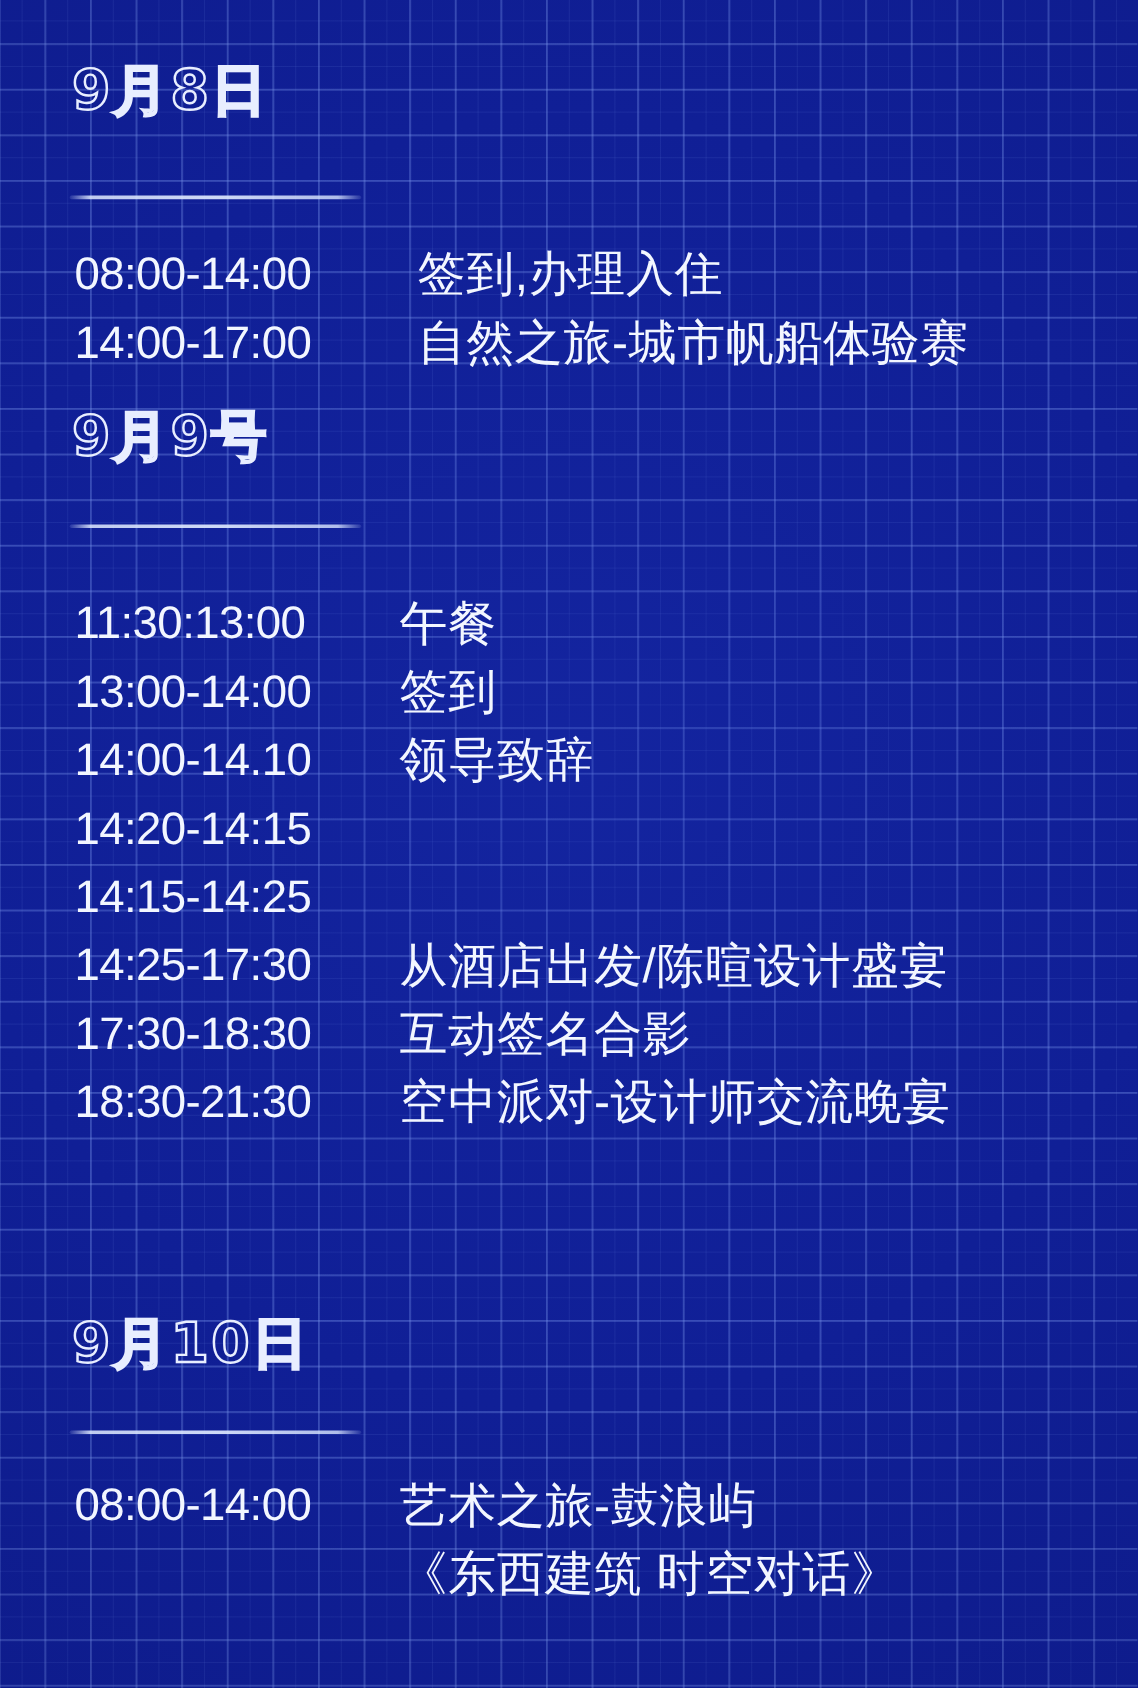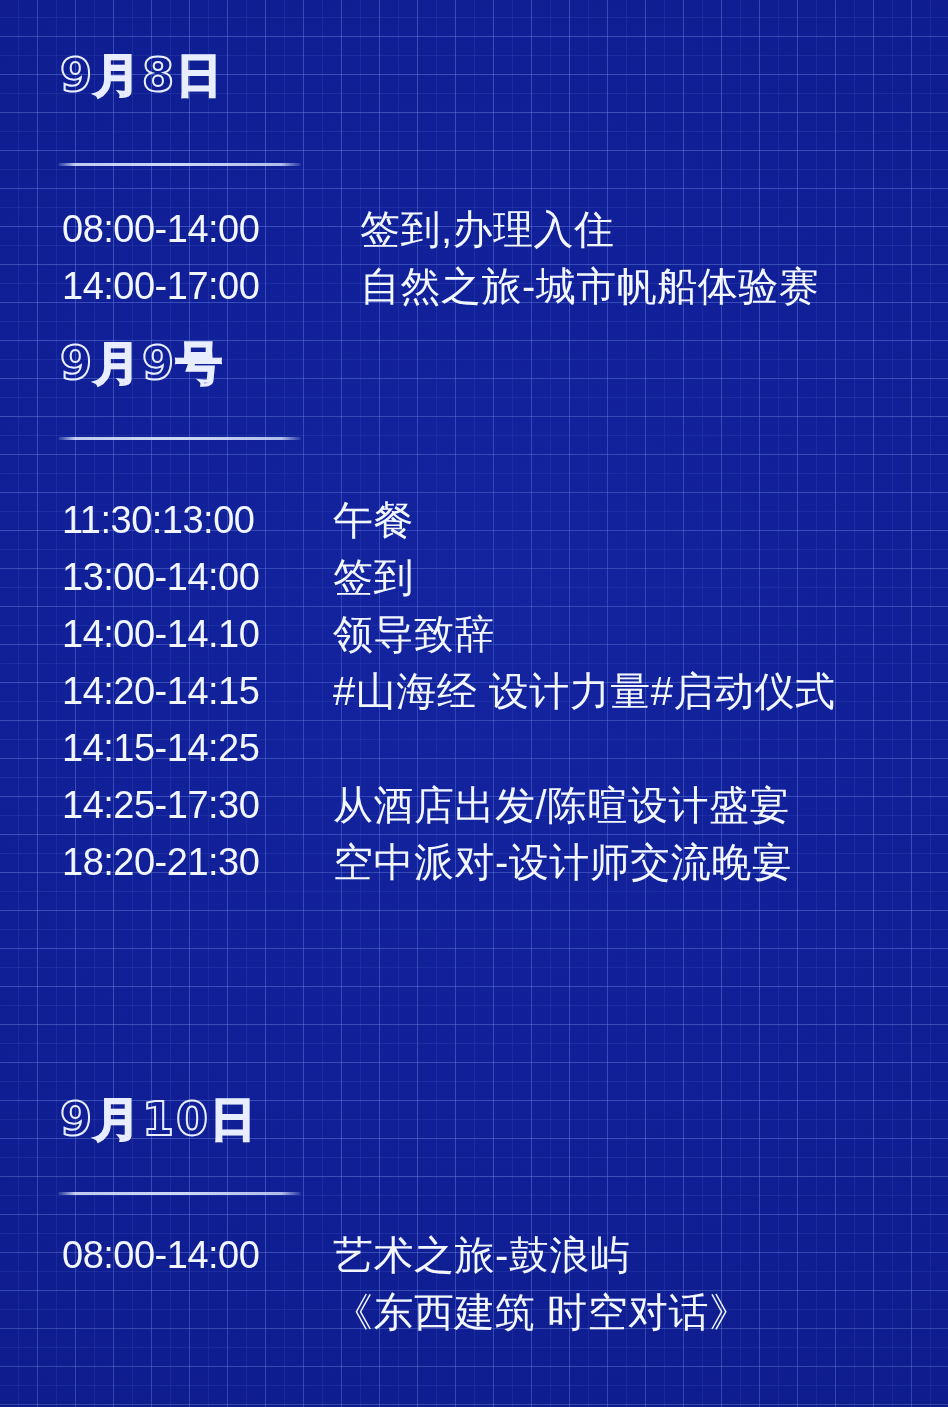--- a/index.html
+++ b/index.html
@@ -127,21 +127,21 @@
   }
 
   .row .desc {
     left: 333px;
     font-size: 40px;
     letter-spacing: 0.5px;
   }
 
   
   .sec-indent .row .desc {
-    left: 360px;
+    left: 348px;
     text-align: center;
   }
 
   .row .desc.continuation {
     left: 333px;
   }
 </style>
 </head>
 <body>
 
@@ -184,31 +184,34 @@
         <div class="row">
           <span class="time">13:00-14:00</span>
           <span class="desc">签到</span>
         </div>
         <div class="row">
           <span class="time">14:00-14.10</span>
           <span class="desc">领导致辞</span>
         </div>
         <div class="row">
           <span class="time">14:20-14:15</span>
-          <span class="desc">#山海经 设计力量#启动仪式</span>
         </div>
         <div class="row">
           <span class="time">14:15-14:25</span>
         </div>
         <div class="row">
           <span class="time">14:25-17:30</span>
           <span class="desc">从酒店出发/陈暄设计盛宴</span>
         </div>
         <div class="row">
-          <span class="time">18:20-21:30</span>
+          <span class="time">17:30-18:30</span>
+          <span class="desc">互动签名合影</span>
+        </div>
+        <div class="row">
+          <span class="time">18:30-21:30</span>
           <span class="desc">空中派对-设计师交流晚宴</span>
         </div>
       </div>
     </div>
 
     <div class="section">
 
       <div class="date-heading" style="top:1096px;">9月10日</div>
 
       <div class="divider" style="top:1192px;"></div>

